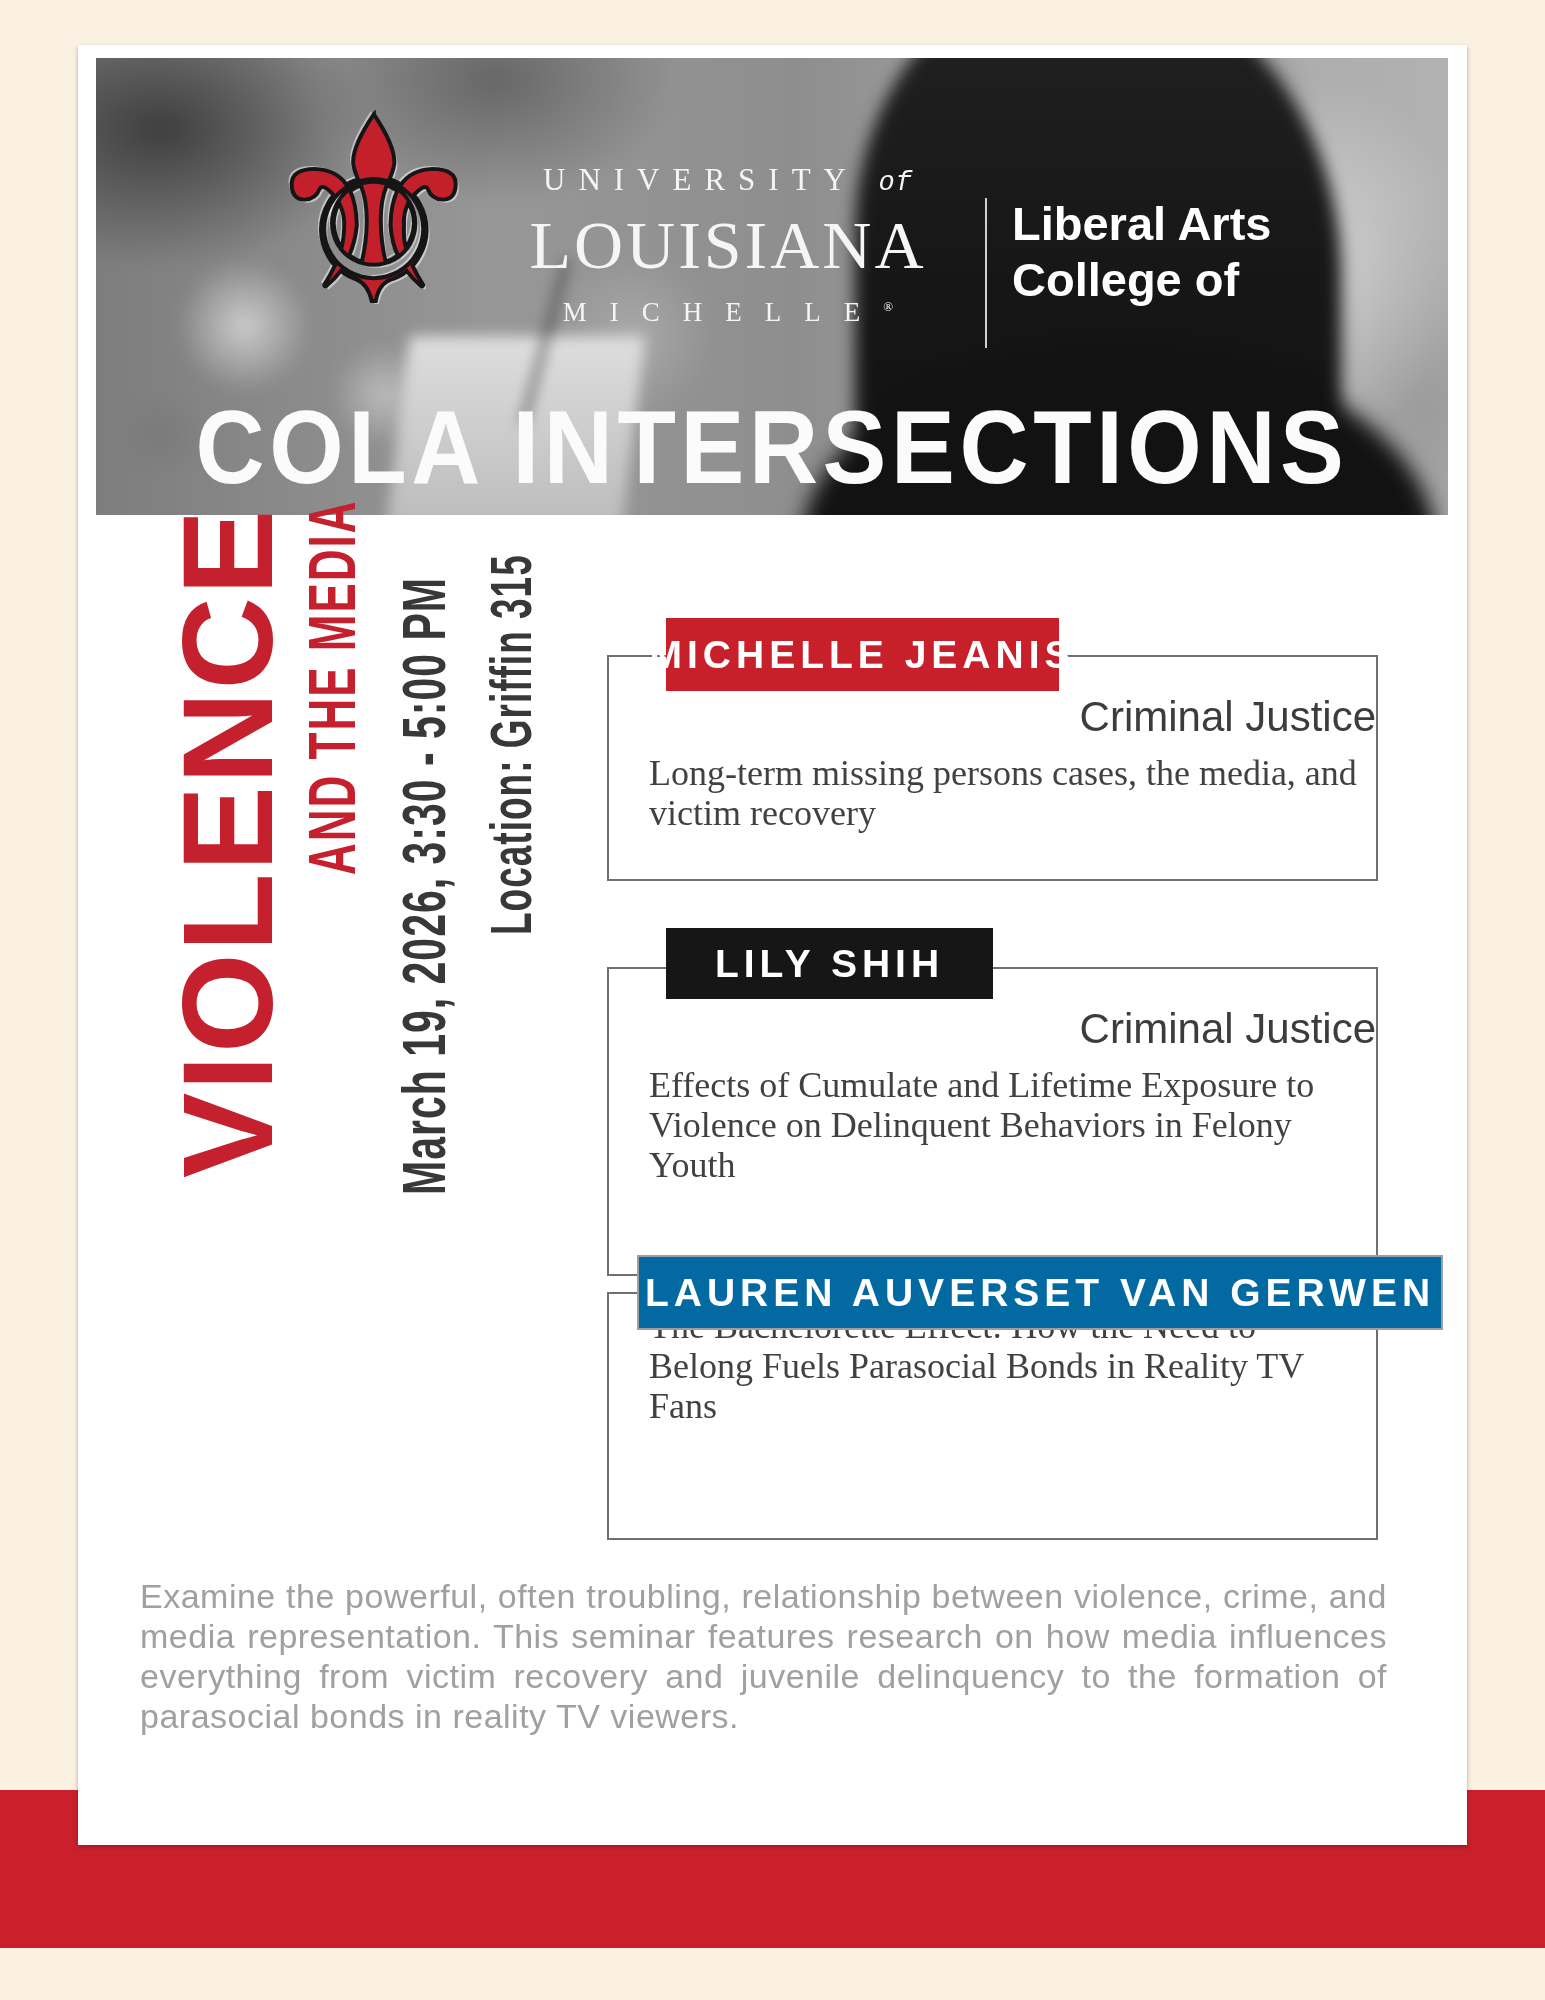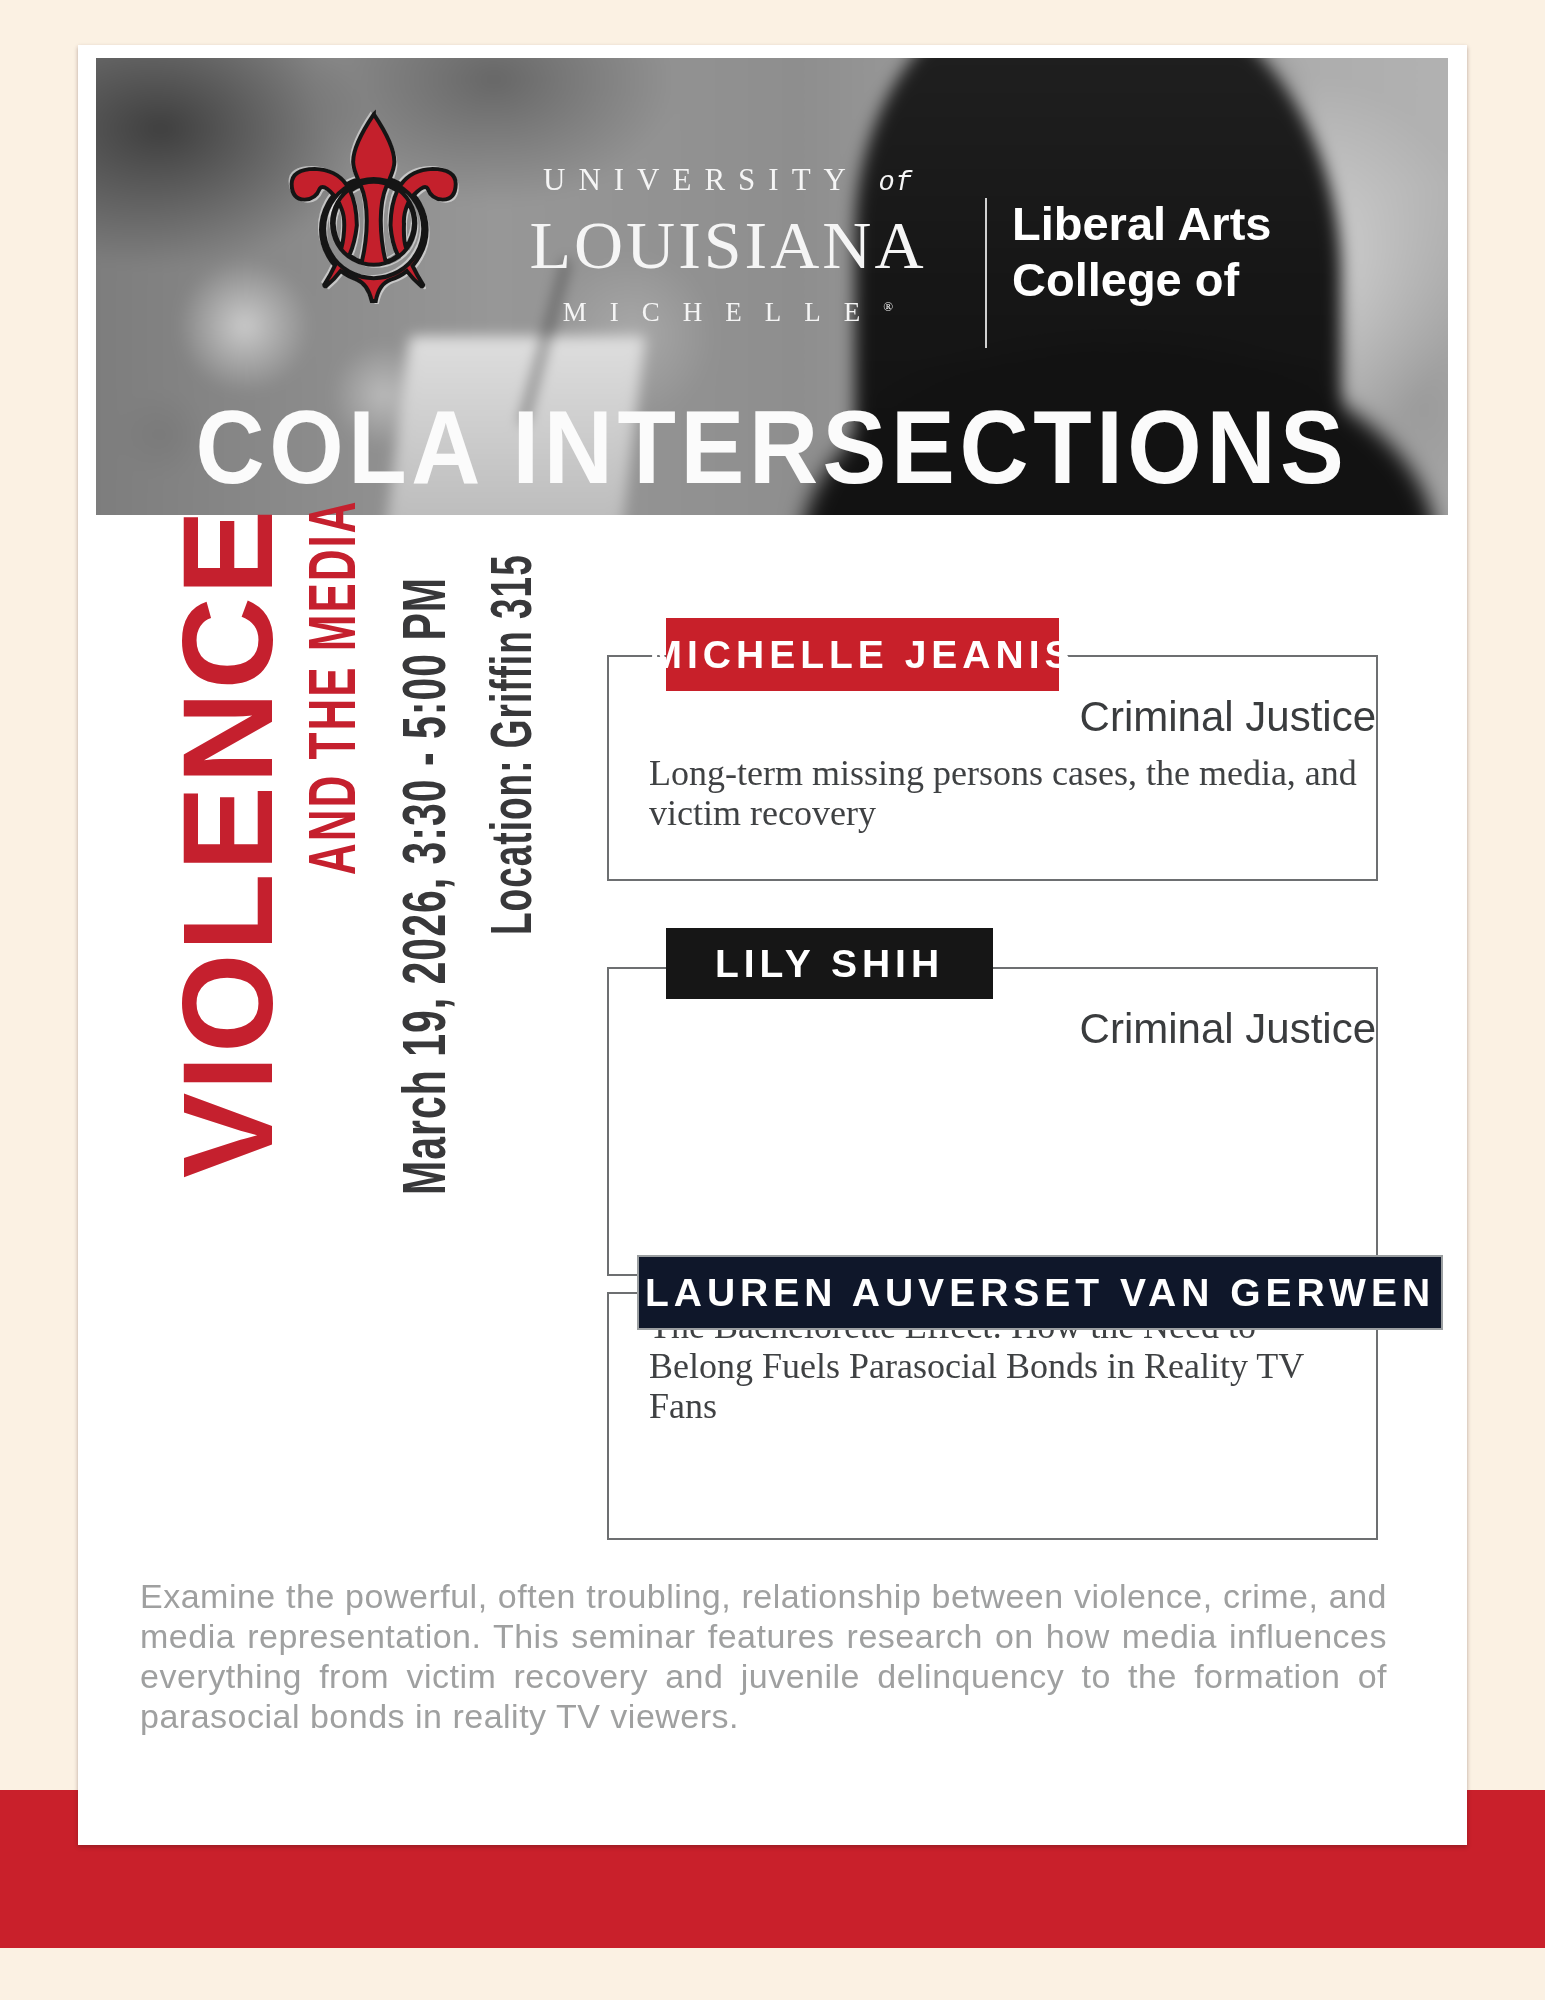--- a/index.html
+++ b/index.html
@@ -63,21 +63,21 @@
   .sbox{position:absolute;left:607px;width:771px;background:#fff;border:2px solid #6d6f71;z-index:3;box-sizing:border-box;}
   .sbox1{top:655px;height:226px;}
   .sbox2{top:967px;height:309px;}
   .sbox3{top:1292px;height:248px;}
   .dept{margin:36px 0 0 40px;font-size:42px;color:#3a3c3e;text-align:right;}
   .topic{margin:12px 18px 0 40px;font-family:"Liberation Serif",serif;font-size:36px;line-height:40px;color:#3f4143;}
   .tab{position:absolute;display:flex;align-items:center;justify-content:center;
     color:#fff;font-weight:bold;font-size:39px;letter-spacing:5px;z-index:4;box-sizing:border-box;white-space:nowrap;}
   .tab1{left:666px;top:618px;width:393px;height:73px;background:#c8202a;}
   .tab2{left:666px;top:928px;width:327px;height:71px;background:#161616;}
-  .tab3{left:637px;top:1255px;width:806px;height:75px;background:#0f172a;border:2px solid #9b9fa1;}
+  .tab3{left:637px;top:1255px;width:806px;height:75px;background:#0369a1;border:2px solid #9b9fa1;}
   
   .desc{position:absolute;left:140px;top:1576px;width:1247px;z-index:3;
     font-size:34px;line-height:40px;letter-spacing:.5px;color:#9fa0a0;text-align:justify;}
 </style>
 </head>
 <body>
 
 <div class="red-bar"></div>
 <div class="page"></div>
 
@@ -109,20 +109,21 @@
 <div class="vtext v-loc">Location: Griffin 315</div>
 
 <div class="sbox sbox1">
   <div class="dept">Criminal Justice</div>
   <div class="topic">Long-term missing persons cases, the media, and victim recovery</div>
 </div>
 <div class="tab tab1">MICHELLE JEANIS</div>
 
 <div class="sbox sbox2">
   <div class="dept">Criminal Justice</div>
+  <div class="topic">Effects of Cumulate and Lifetime Exposure to Violence on Delinquent Behaviors in Felony Youth</div>
 </div>
 <div class="tab tab2">LILY SHIH</div>
 
 <div class="sbox sbox3">
   <div class="topic">The Bachelorette Effect: How the Need to Belong Fuels Parasocial Bonds in Reality TV Fans</div>
 </div>
 <div class="tab tab3">LAUREN AUVERSET VAN GERWEN</div>
 
 <div class="desc">Examine the powerful, often troubling, relationship between violence, crime, and media representation. This seminar features research on how media influences everything from victim recovery and juvenile delinquency to the formation of parasocial bonds in reality TV viewers.</div>
 

